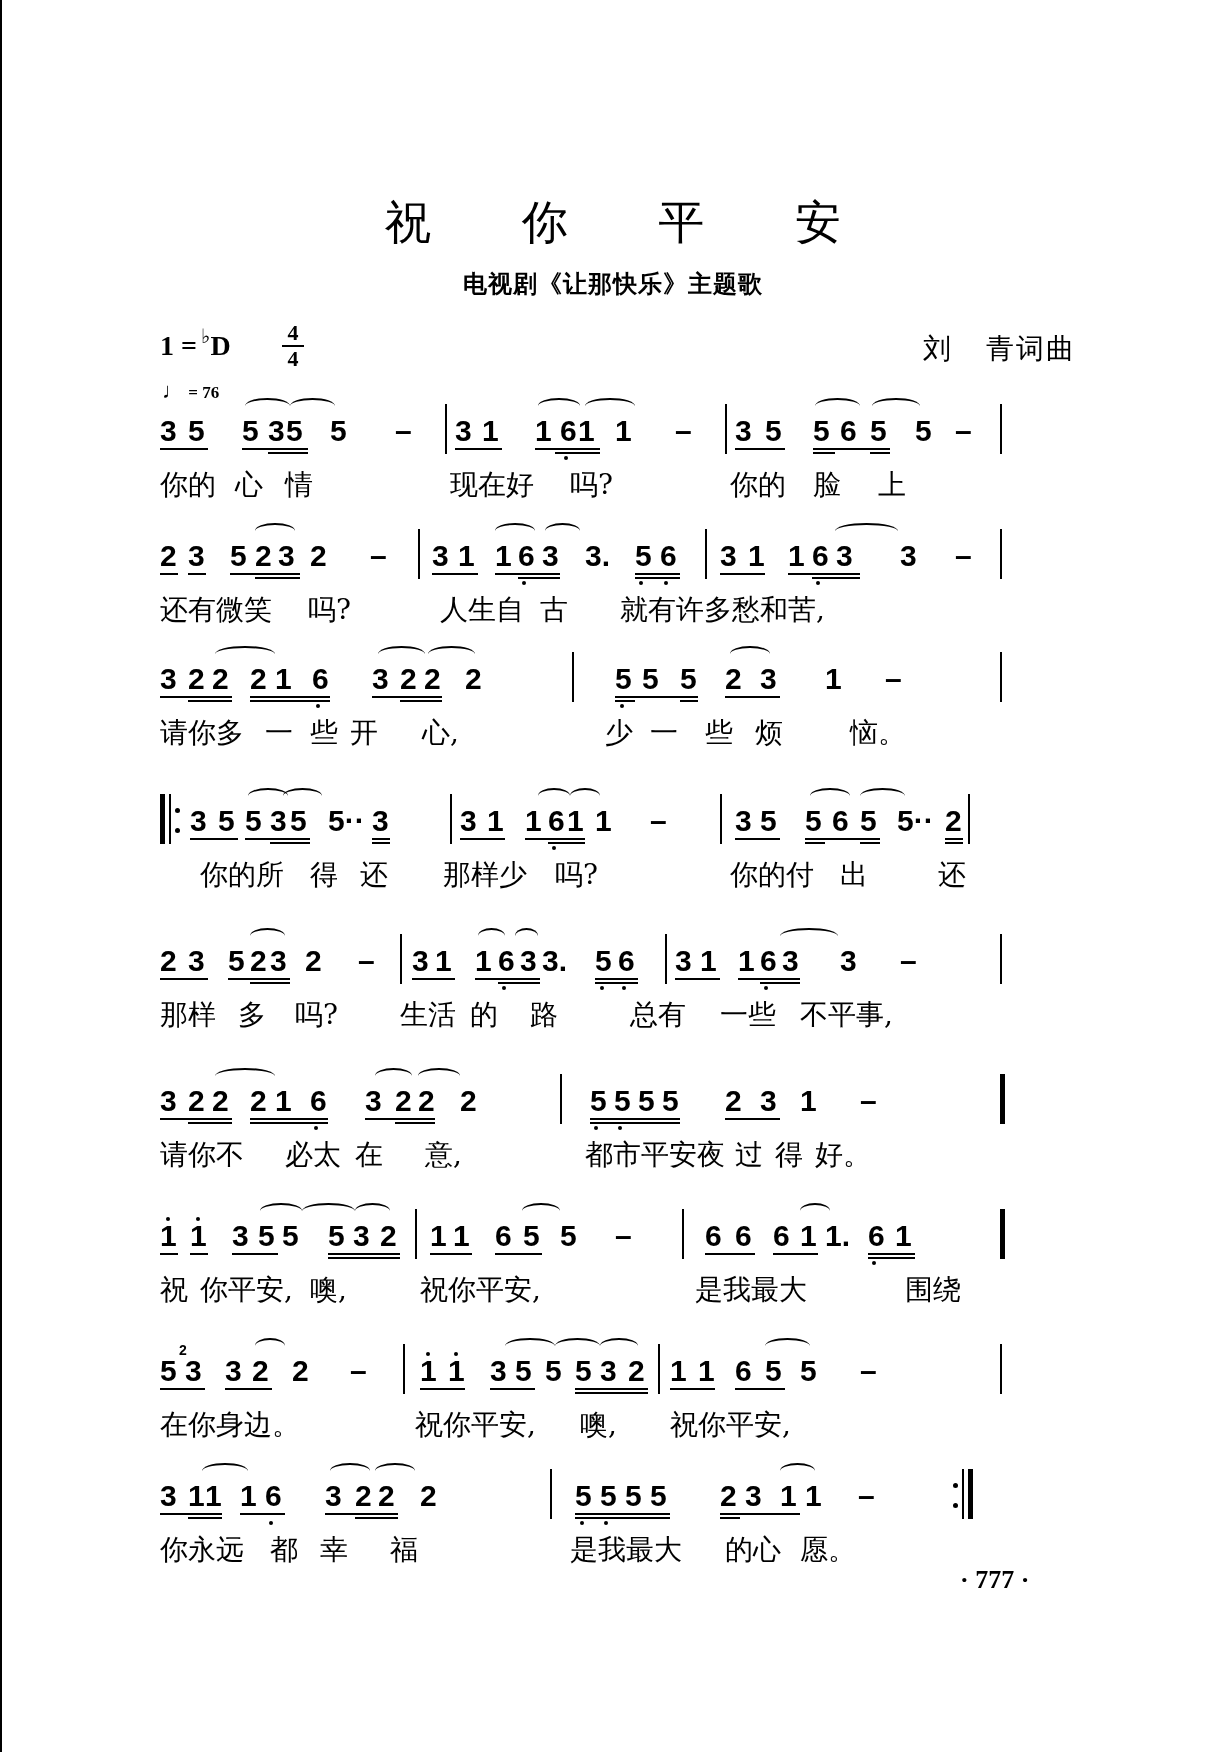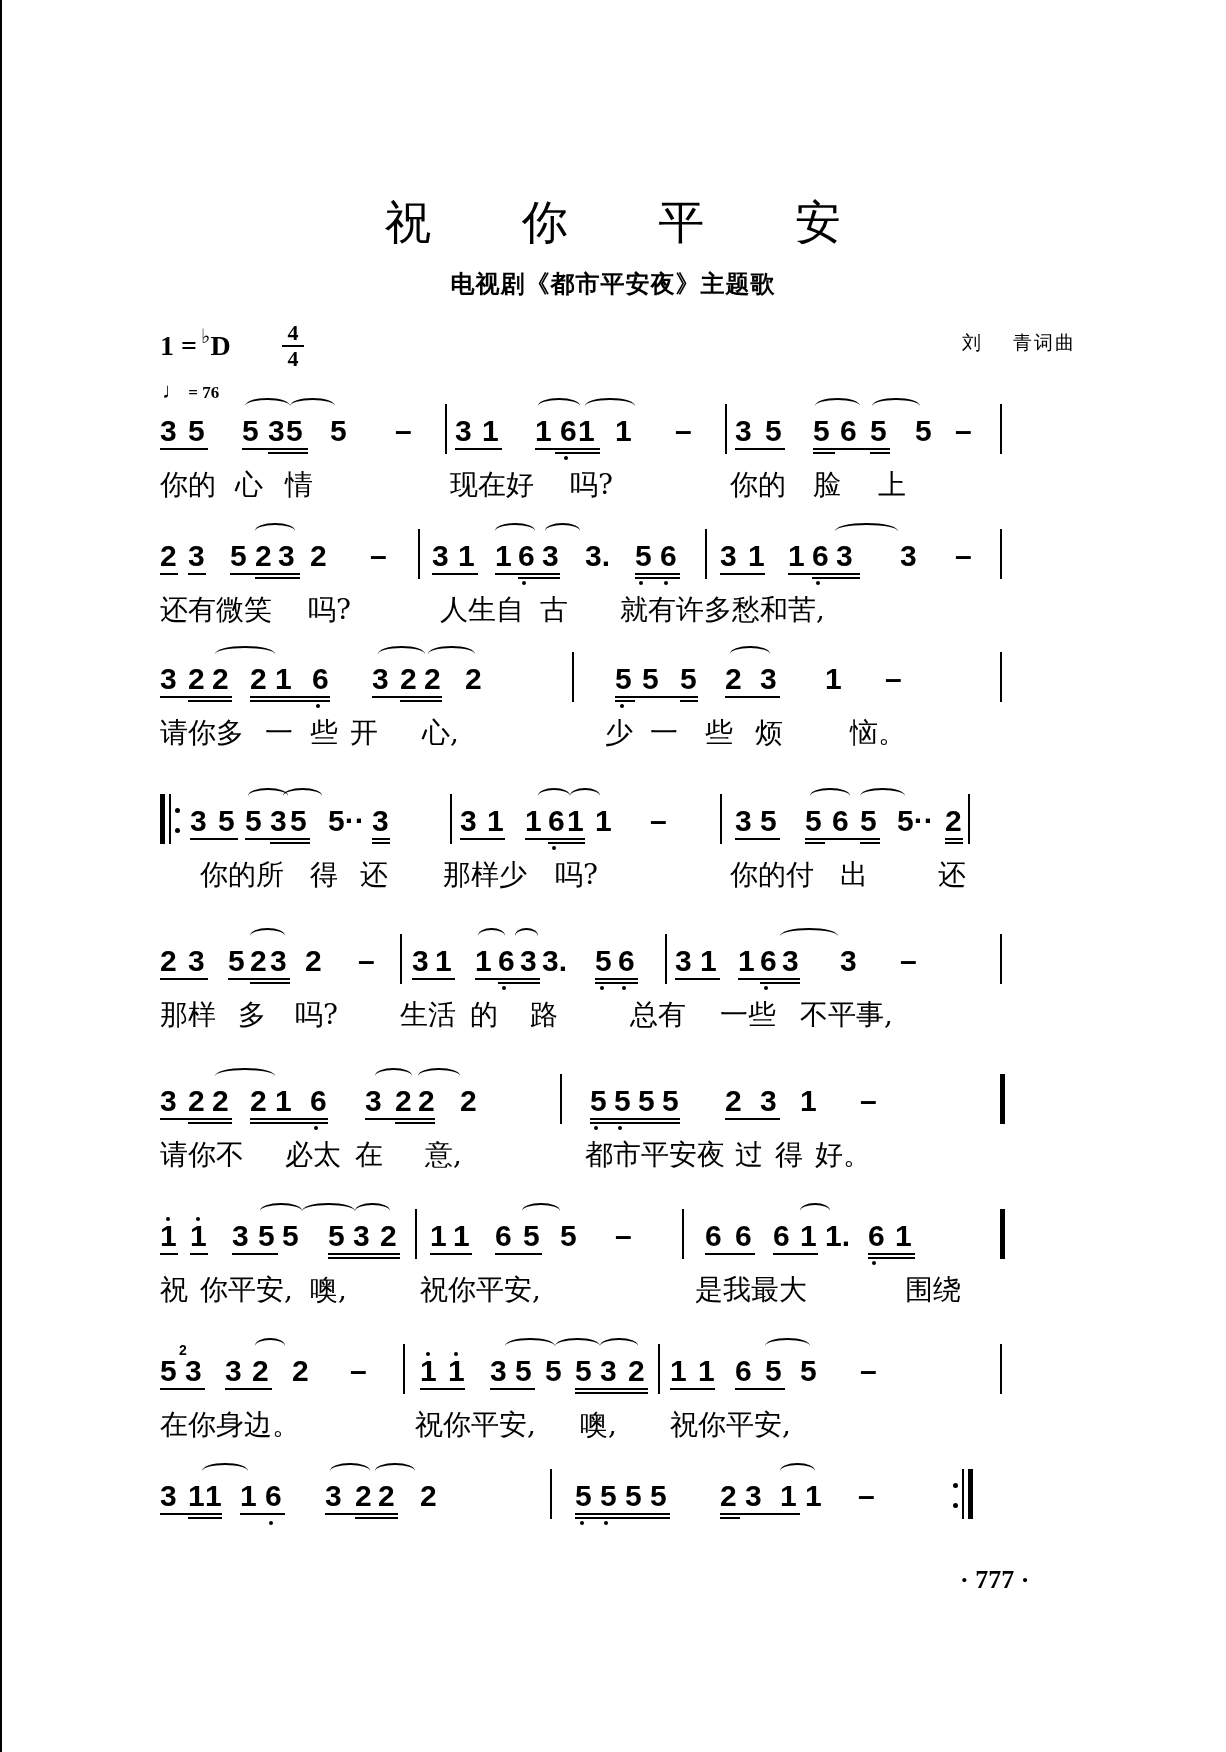--- a/index.html
+++ b/index.html
@@ -14,21 +14,21 @@
     font-size: 46px; letter-spacing: 38px; text-indent: 38px; font-weight: normal;
   }
   .subtitle {
     position: absolute; left: 0; width: 1226px; top: 268px; text-align: center;
     font-family: "DejaVu Serif", serif; font-size: 24px; font-weight: bold; letter-spacing: 1px;
   }
   .key { position: absolute; left: 160px; top: 330px; font-family: "Liberation Serif", serif; font-weight: bold; font-size: 28px; }
   .key .flat { font-size: 20px; position: relative; top: -12px; font-weight: normal; margin-left: 4px; }
   .timesig { position: absolute; left: 282px; top: 322px; width: 22px; text-align: center; font-family: "Liberation Serif", serif; font-weight: bold; font-size: 22px; line-height: 22px; }
   .timesig .bar { border-top: 2px solid #000; margin: 1px 0; }
-  .credit { position: absolute; right: 150px; top: 330px; font-family: "DejaVu Serif", serif; font-size: 19px; letter-spacing: 2px; word-spacing: 22px; }
+  .credit { position: absolute; right: 150px; top: 330px; font-family: "DejaVu Serif", serif; font-size: 28px; letter-spacing: 2px; word-spacing: 22px; }
   .tempo { position: absolute; left: 162px; top: 378px; font-family: "Liberation Serif", serif; font-weight: bold; font-size: 17px; }
   .tempo .note { font-size: 22px; }
   .line { position: absolute; left: 0; width: 1226px; height: 90px; }
   .notes { position: absolute; left: 160px; top: 0; height: 60px; width: 920px; }
   .n {
     position: absolute; top: 14px; font-family: "Liberation Sans", sans-serif;
     font-weight: bold; font-size: 30px; line-height: 34px;
   }
   .ul1 { position: absolute; height: 2px; background: #000; }
   .barline { position: absolute; top: 4px; width: 2px; height: 50px; background: #000; }
@@ -43,21 +43,21 @@
   }
   .ly { position: absolute; top: 0; white-space: nowrap; }
   .pageno { position: absolute; left: 960px; top: 1565px; font-family: "Liberation Serif", serif; font-size: 26px; font-weight: bold; }
 </style>
 </head>
 <body>
 
 <div class="left-edge"></div>
 
 <div class="title">祝 你 平 安</div>
-<div class="subtitle">电视剧《都市平安夜》主题歌</div>
+<div class="subtitle">电视剧《让那快乐》主题歌</div>
 
 <div class="key">
   <span>1 =</span><span class="flat">♭</span><span>D</span>
 </div>
 <div class="timesig">
   <div>4</div>
   <div class="bar"></div>
   <div>4</div>
 </div>
 <div class="credit">刘 青词曲</div>
@@ -539,16 +539,25 @@
         <div class="slur" style="left: 620px; width: 35px; top: -2px;"></div>
         <div class="dot-below" style="left: 109px; top: 56px;"></div>
         <div class="dot-below" style="left: 420px; top: 56px;"></div>
         <div class="dot-below" style="left: 444px; top: 56px;"></div>
         <div class="barline" style="left: 390px;"></div>
         <div class="repeat-dot" style="left: 793px; top: 18px;"></div>
         <div class="repeat-dot" style="left: 793px; top: 38px;"></div>
         <div class="barline" style="left: 802px;"></div>
         <div class="barline thick" style="left: 808px;"></div>
       </div>
+      <div class="lyrics">
+        <span class="ly" style="left: 0px;">你永远</span>
+        <span class="ly" style="left: 110px;">都</span>
+        <span class="ly" style="left: 160px;">幸</span>
+        <span class="ly" style="left: 230px;">福</span>
+        <span class="ly" style="left: 410px;">是我最大</span>
+        <span class="ly" style="left: 565px;">的心</span>
+        <span class="ly" style="left: 640px;">愿。</span>
+      </div>
     </div>
   </div>
 
 <div class="pageno">· 777 ·</div>
 
 </body></html>

